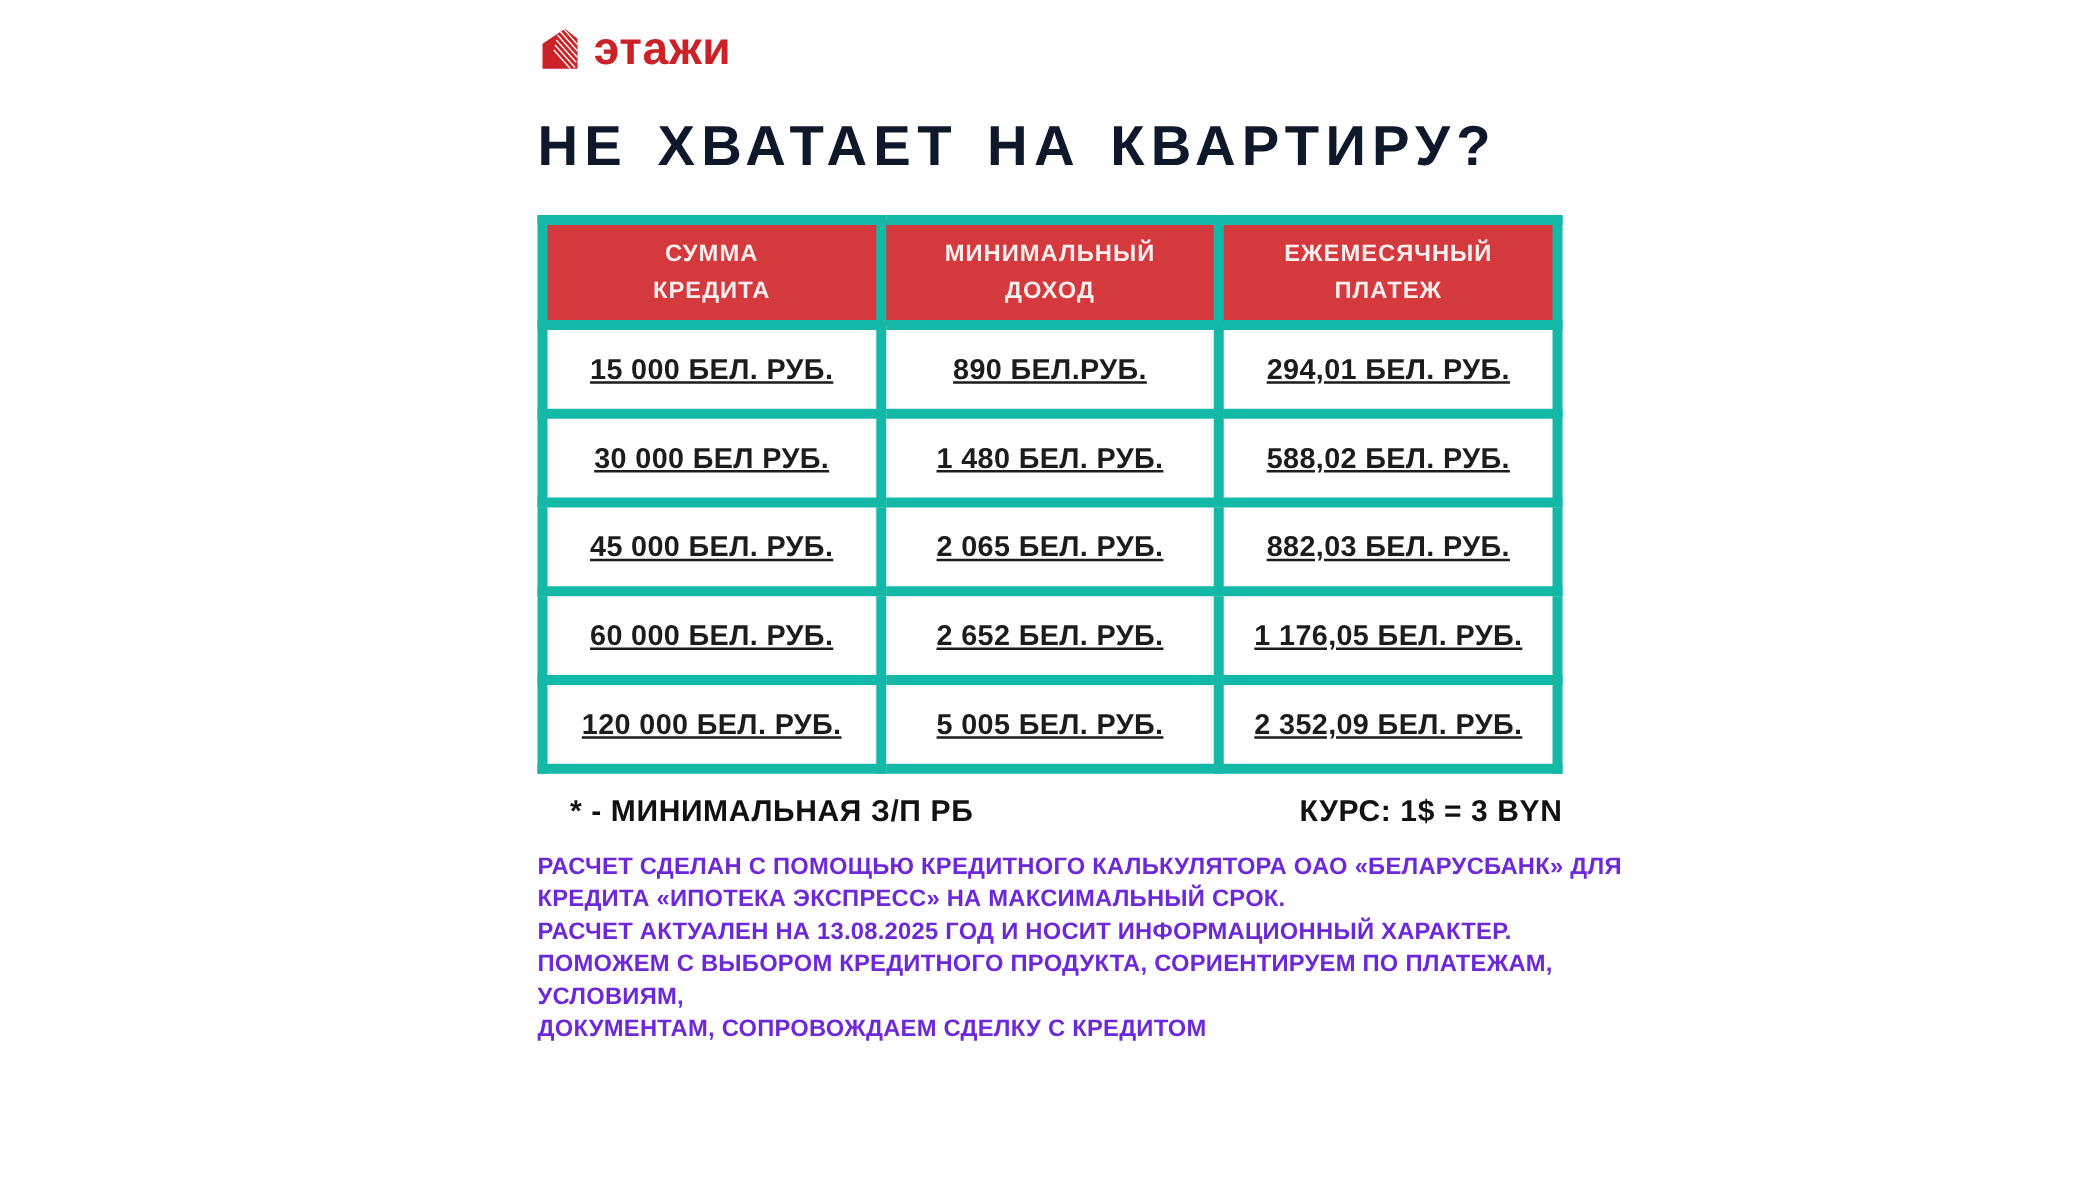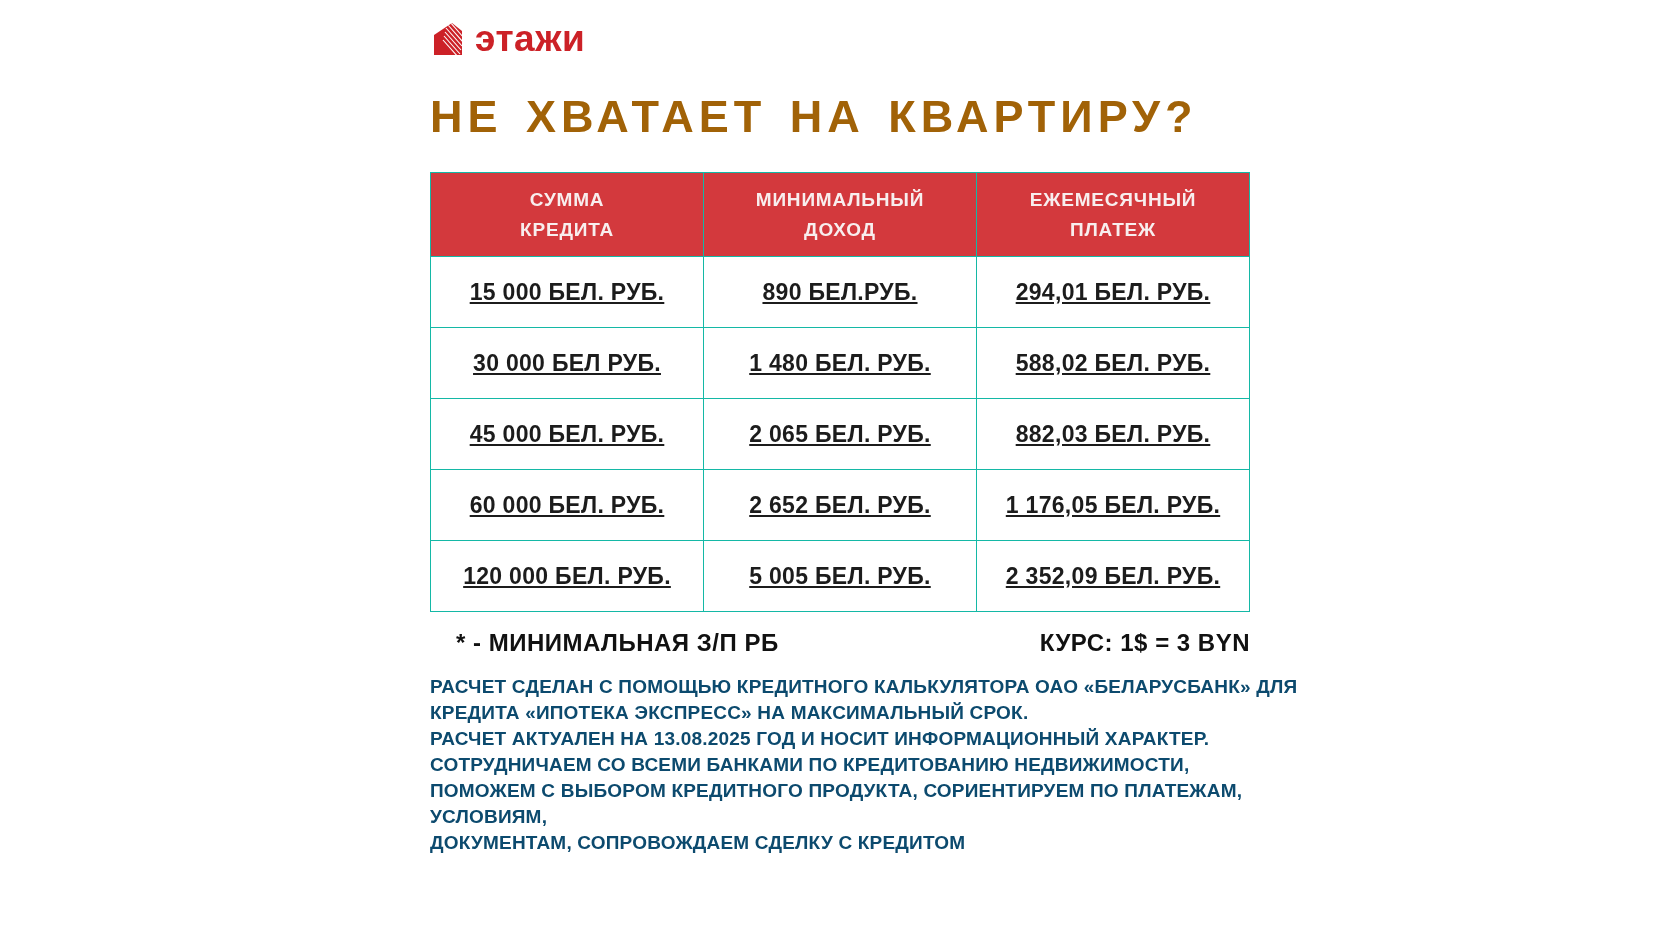--- a/index.html
+++ b/index.html
@@ -26,34 +26,34 @@
     font-weight: bold;
     color: #cc2127;
     letter-spacing: 0.5px;
     line-height: 1;
     padding-bottom: 4px;
   }
   .page-title {
     margin-top: 31px;
     font-size: 45px;
     font-weight: bold;
-    color: #a16207;
+    color: #0f172a;
     letter-spacing: 5px;
     word-spacing: 6px;
     white-space: nowrap;
   }
   table.credit-table {
     margin-top: 29px;
     border-collapse: collapse;
     width: 820px;
     table-layout: fixed;
   }
   table.credit-table th,
   table.credit-table td {
-    border: 1px solid #14b8a6;
+    border: 8px solid #14b8a6;
     text-align: center;
     vertical-align: middle;
   }
   table.credit-table th {
     background: #d3393d;
     color: #f8eeee;
     font-size: 19px;
     font-weight: bold;
     letter-spacing: 0.8px;
     height: 84px;
@@ -79,21 +79,21 @@
   .footnote-left, .footnote-right {
     font-size: 24px;
     font-weight: bold;
     color: #111111;
     letter-spacing: 0.5px;
     white-space: nowrap;
     margin-left: 26px;
   }
   .disclaimer {
     margin-top: 17px;
-    color: #0c4a6e;
+    color: #6d28d9;
     font-size: 19px;
     font-weight: bold;
     line-height: 26px;
     letter-spacing: 0.2px;
   }
   .disclaimer-line { white-space: nowrap; }
 </style>
 </head>
 <body>
 
@@ -171,19 +171,18 @@
 
   <div class="footnote-row">
     <span class="footnote-left">* - МИНИМАЛЬНАЯ З/П РБ</span>
     <span class="footnote-right">КУРС: 1$ = 3 BYN</span>
   </div>
 
   <div class="disclaimer">
     <div class="disclaimer-line">РАСЧЕТ СДЕЛАН С ПОМОЩЬЮ КРЕДИТНОГО КАЛЬКУЛЯТОРА ОАО «БЕЛАРУСБАНК» ДЛЯ</div>
     <div class="disclaimer-line">КРЕДИТА «ИПОТЕКА ЭКСПРЕСС» НА МАКСИМАЛЬНЫЙ СРОК.</div>
     <div class="disclaimer-line">РАСЧЕТ АКТУАЛЕН НА 13.08.2025 ГОД И НОСИТ ИНФОРМАЦИОННЫЙ ХАРАКТЕР.</div>
-    <div class="disclaimer-line">СОТРУДНИЧАЕМ СО ВСЕМИ БАНКАМИ ПО КРЕДИТОВАНИЮ НЕДВИЖИМОСТИ,</div>
     <div class="disclaimer-line">ПОМОЖЕМ С ВЫБОРОМ КРЕДИТНОГО ПРОДУКТА, СОРИЕНТИРУЕМ ПО ПЛАТЕЖАМ,</div>
     <div class="disclaimer-line">УСЛОВИЯМ,</div>
     <div class="disclaimer-line">ДОКУМЕНТАМ, СОПРОВОЖДАЕМ СДЕЛКУ С КРЕДИТОМ</div>
   </div>
 
 </div>
 
 </body></html>

